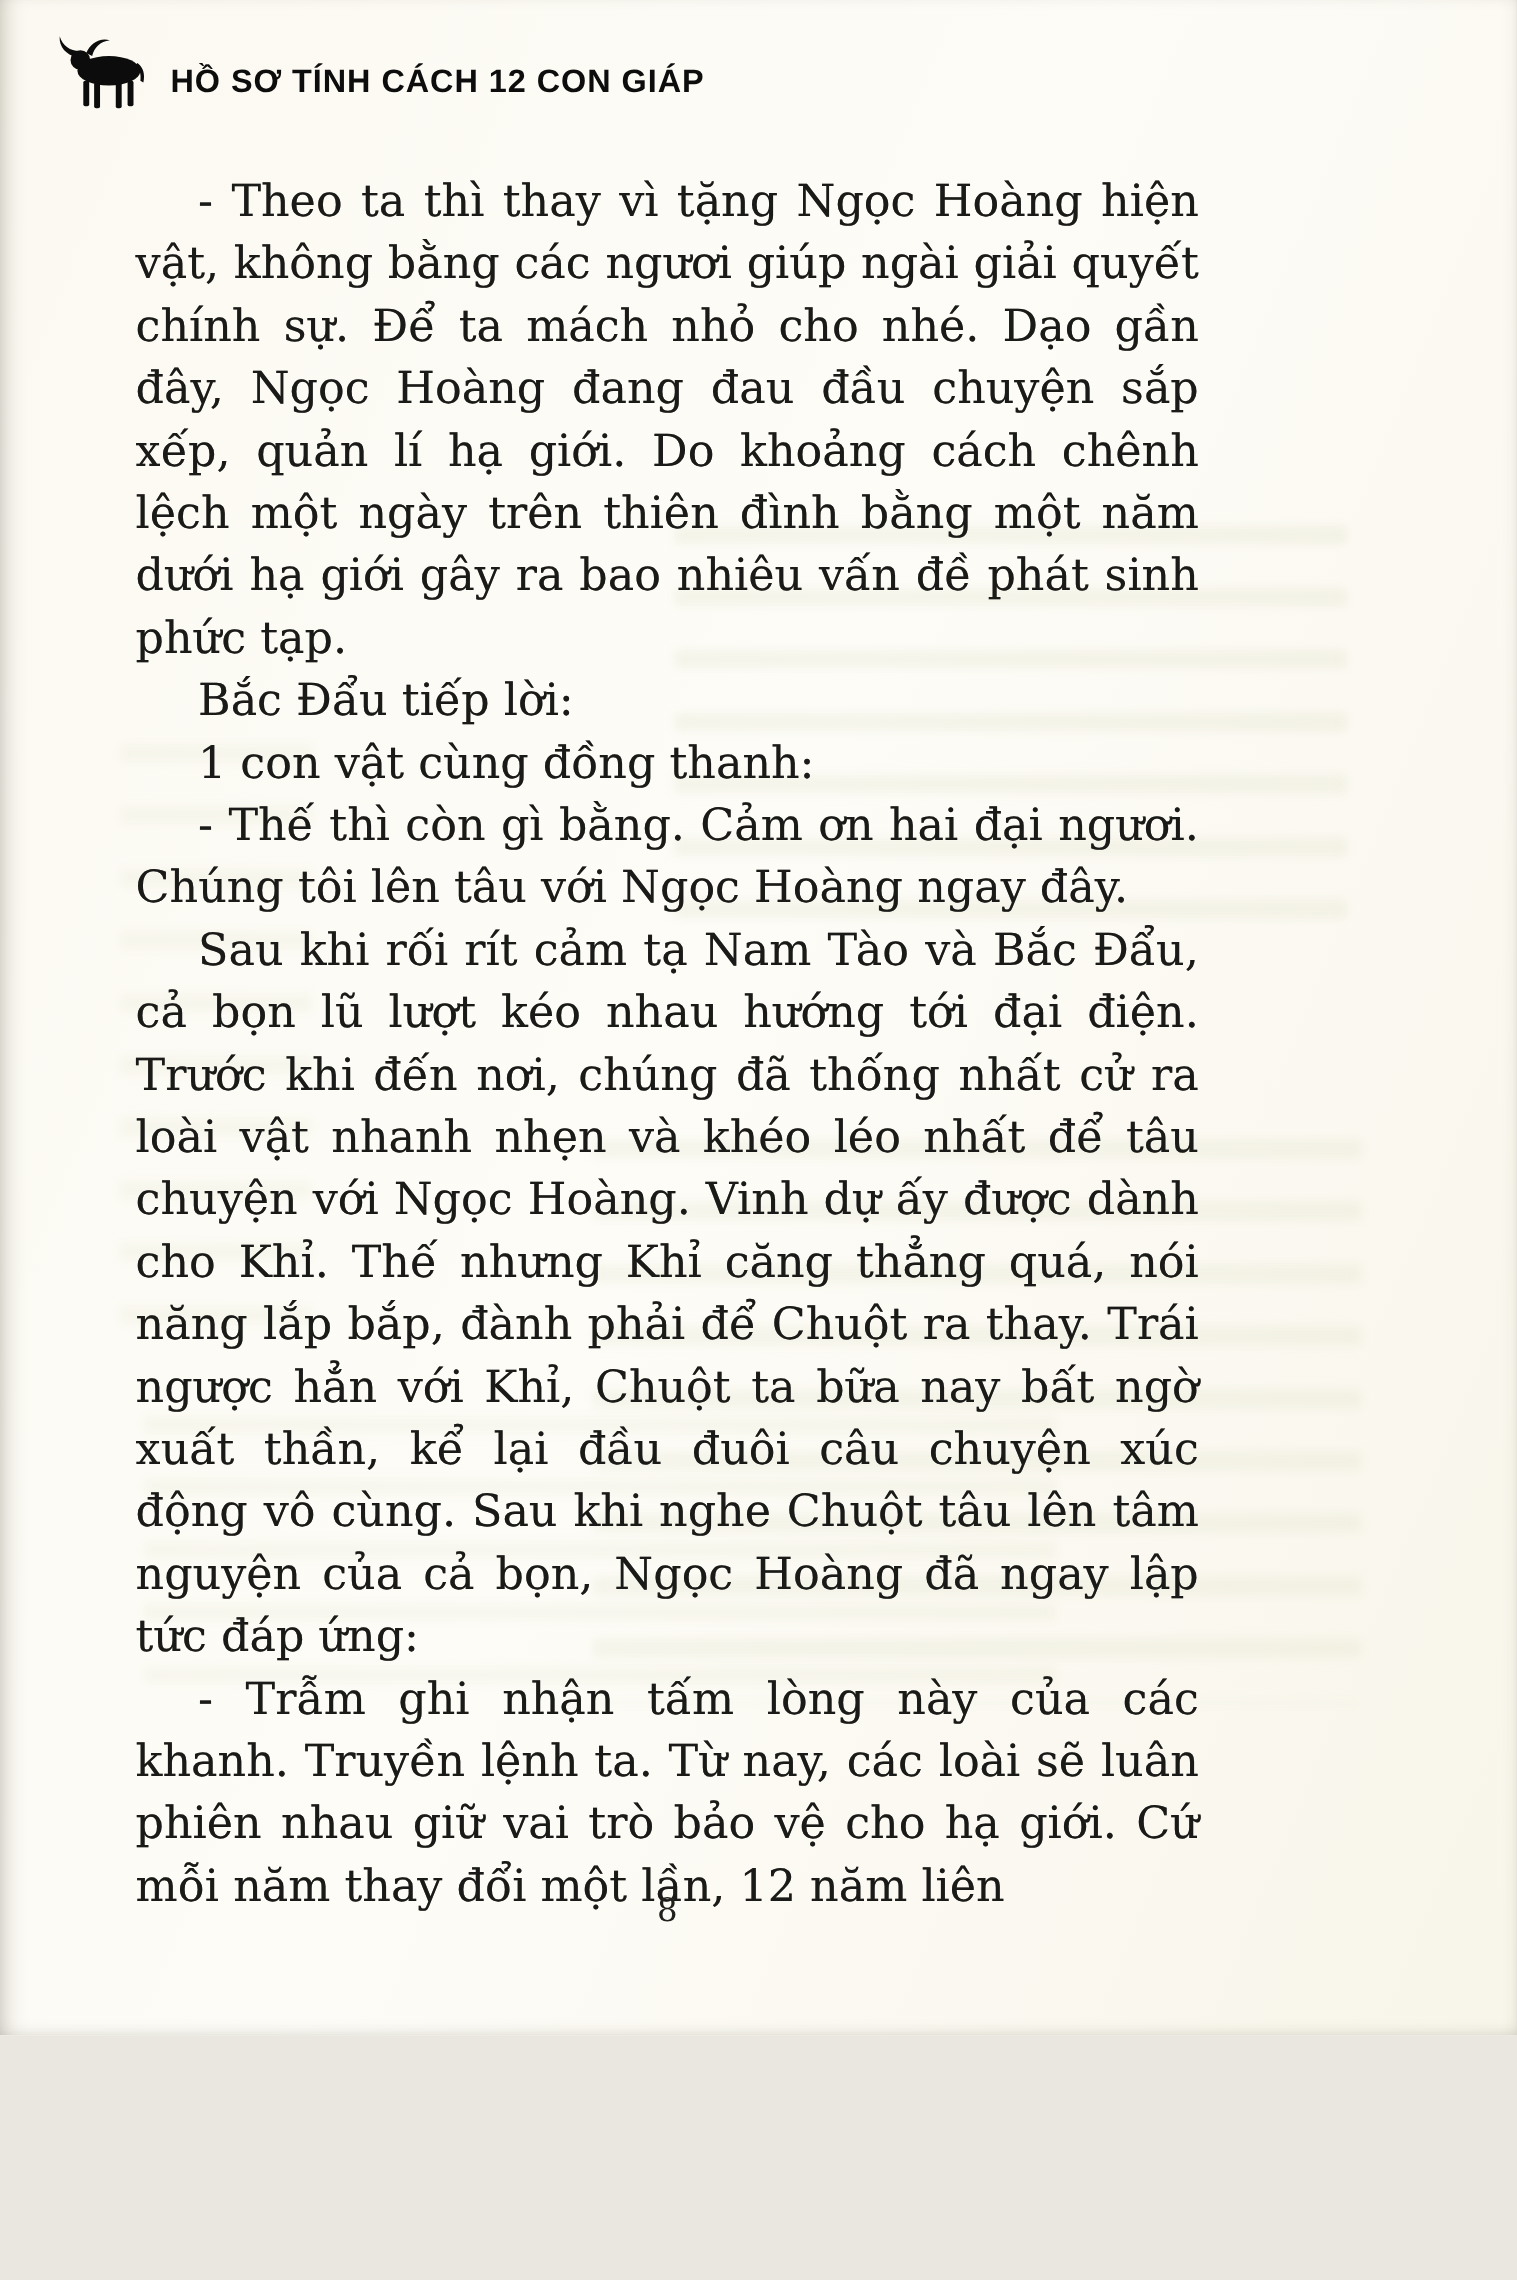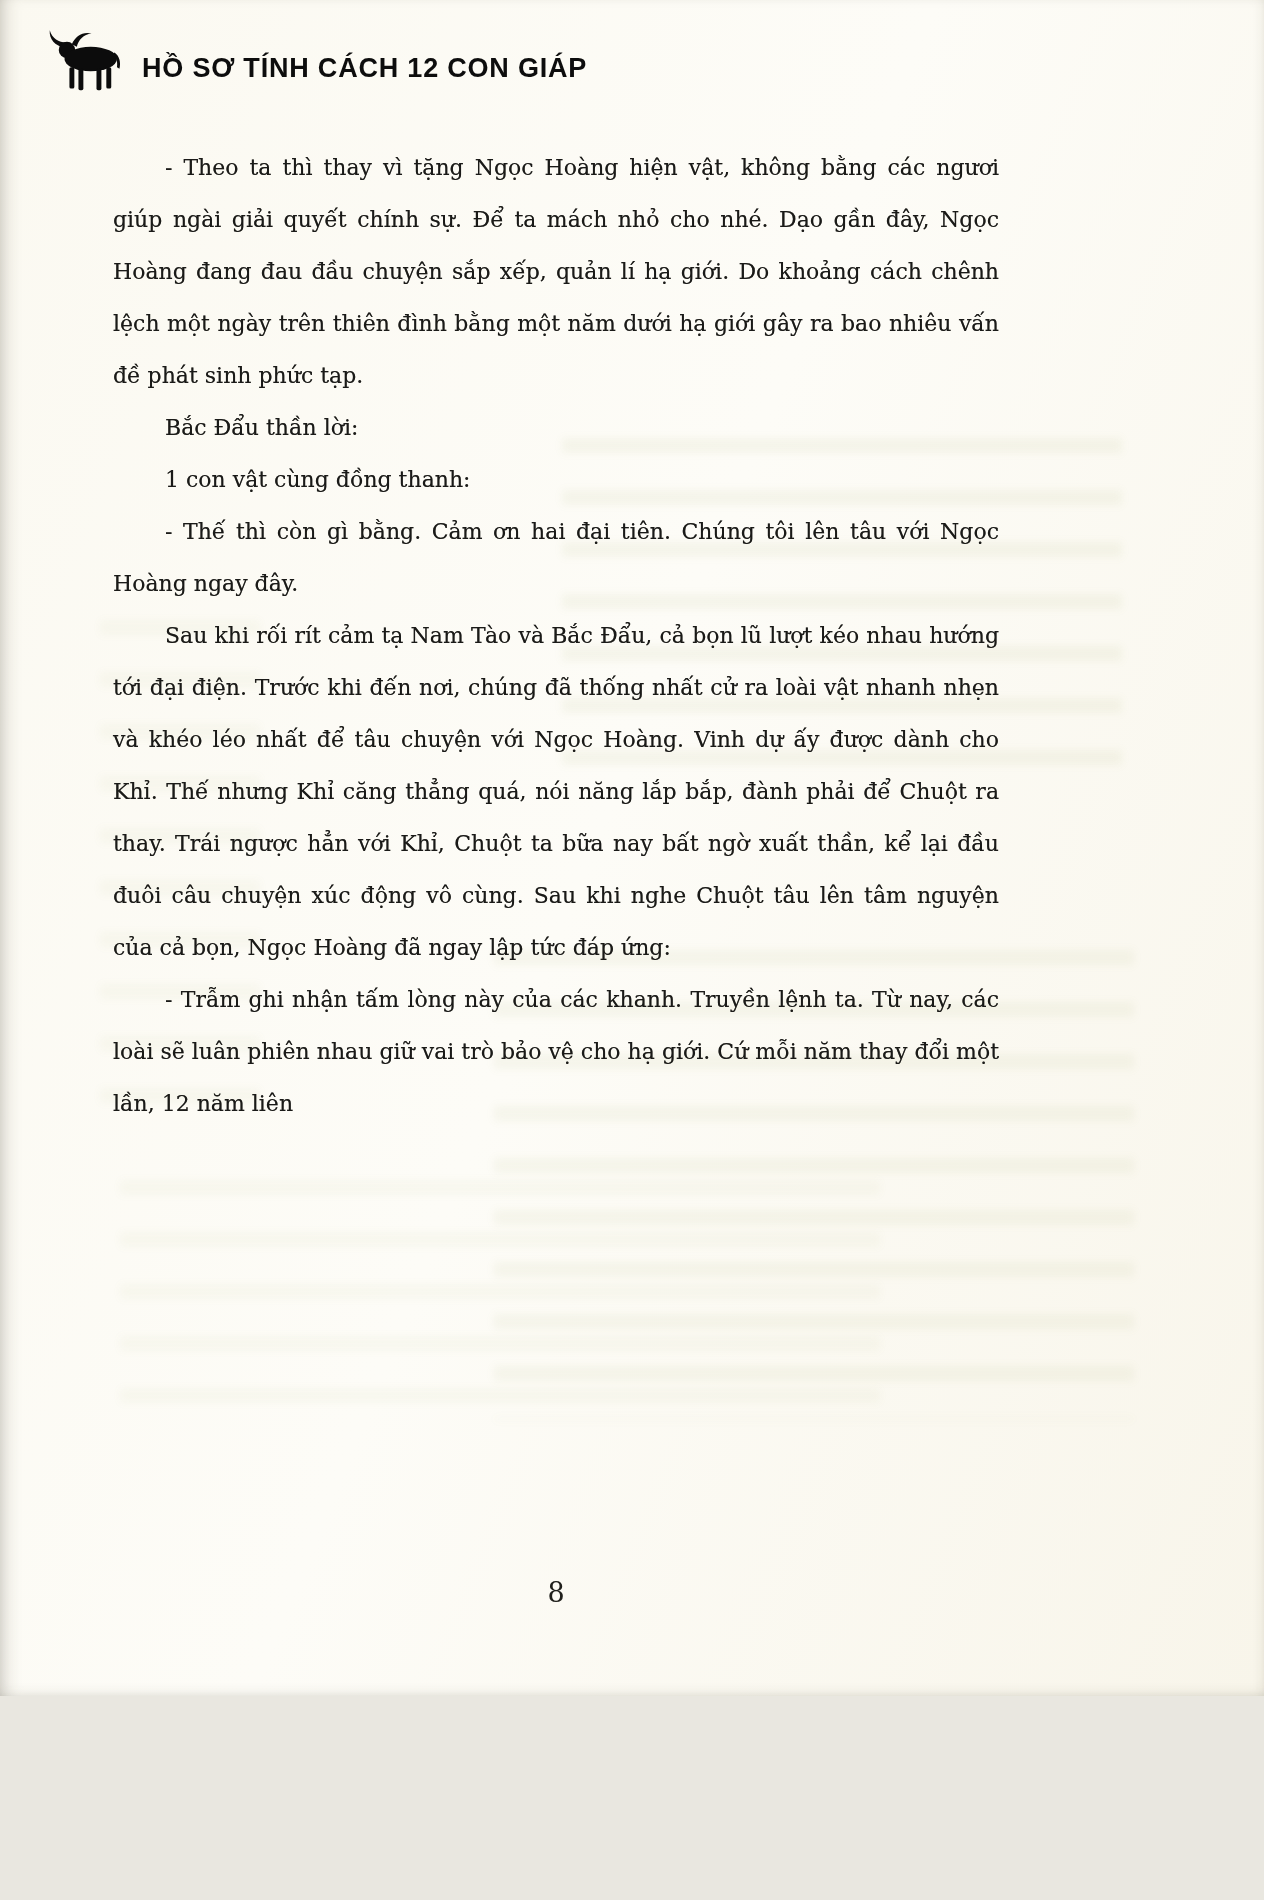--- a/index.html
+++ b/index.html
@@ -41,21 +41,21 @@
   }
 
   
   .body-text {
     position:absolute;
     top:142px;
     left:113px;
     width:886px;
   }
   .body-text p {
-    font-size:22px;
+    font-size:37px;
     line-height:52px;
     text-align:justify;
     text-indent:52px;
     color:#1a1a18;
     text-shadow: 0 0 .4px rgba(30,28,20,.55);
   }
 
   
   .page-number {
     position:absolute;
@@ -114,22 +114,22 @@
           <rect x="64" y="52" width="6" height="26" rx="2"></rect>
           <rect x="76" y="50" width="6" height="26" rx="2"></rect>
         </g>
       </svg>
     </span>
     <h1 class="book-title">HỒ SƠ TÍNH CÁCH 12 CON GIÁP</h1>
   </div>
 
   <main class="body-text">
     <p>- Theo ta thì thay vì tặng Ngọc Hoàng hiện vật, không bằng các ngươi giúp ngài giải quyết chính sự. Để ta mách nhỏ cho nhé. Dạo gần đây, Ngọc Hoàng đang đau đầu chuyện sắp xếp, quản lí hạ giới. Do khoảng cách chênh lệch một ngày trên thiên đình bằng một năm dưới hạ giới gây ra bao nhiêu vấn đề phát sinh phức tạp.</p>
-    <p>Bắc Đẩu thần lời:</p>
+    <p>Bắc Đẩu tiếp lời:</p>
     <p>1 con vật cùng đồng thanh:</p>
-    <p>- Thế thì còn gì bằng. Cảm ơn hai đại tiên. Chúng tôi lên tâu với Ngọc Hoàng ngay đây.</p>
+    <p>- Thế thì còn gì bằng. Cảm ơn hai đại ngươi. Chúng tôi lên tâu với Ngọc Hoàng ngay đây.</p>
     <p>Sau khi rối rít cảm tạ Nam Tào và Bắc Đẩu, cả bọn lũ lượt kéo nhau hướng tới đại điện. Trước khi đến nơi, chúng đã thống nhất cử ra loài vật nhanh nhẹn và khéo léo nhất để tâu chuyện với Ngọc Hoàng. Vinh dự ấy được dành cho Khỉ. Thế nhưng Khỉ căng thẳng quá, nói năng lắp bắp, đành phải để Chuột ra thay. Trái ngược hẳn với Khỉ, Chuột ta bữa nay bất ngờ xuất thần, kể lại đầu đuôi câu chuyện xúc động vô cùng. Sau khi nghe Chuột tâu lên tâm nguyện của cả bọn, Ngọc Hoàng đã ngay lập tức đáp ứng:</p>
     <p>- Trẫm ghi nhận tấm lòng này của các khanh. Truyền lệnh ta. Từ nay, các loài sẽ luân phiên nhau giữ vai trò bảo vệ cho hạ giới. Cứ mỗi năm thay đổi một lần, 12 năm liên</p>
   </main>
 
   <div class="page-number">8</div>
 
 </div>
 
 </body></html>

